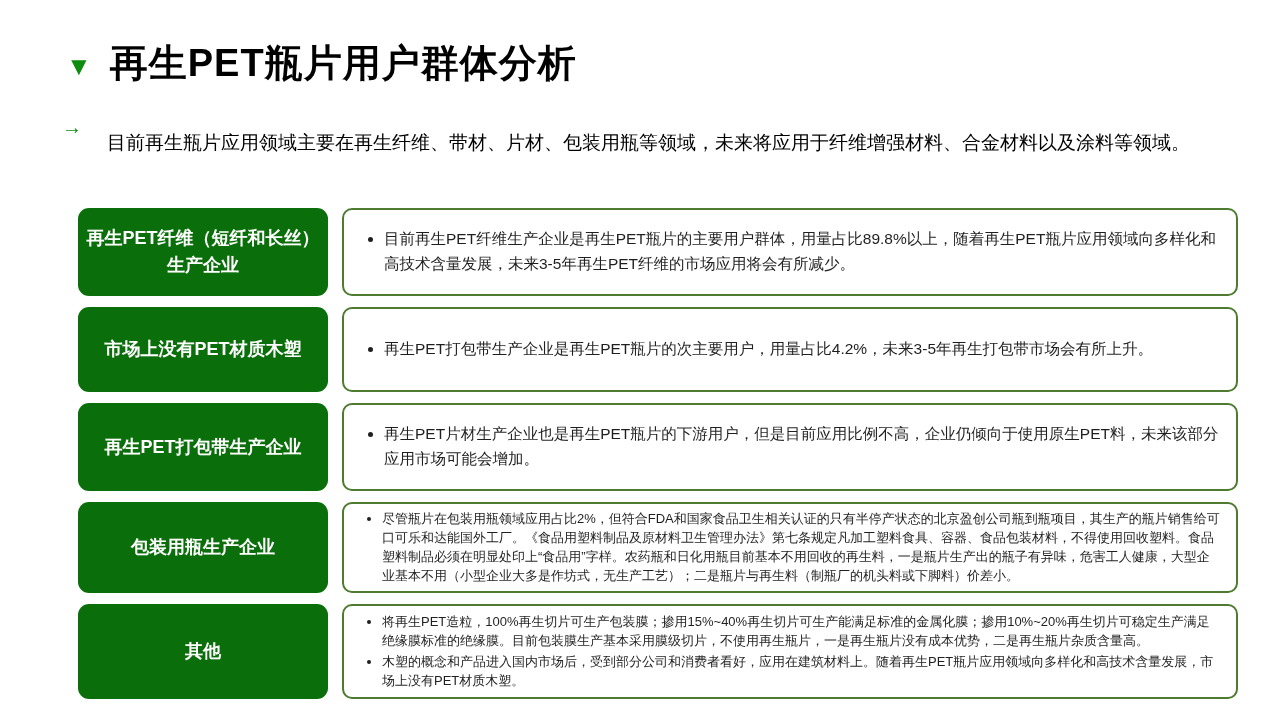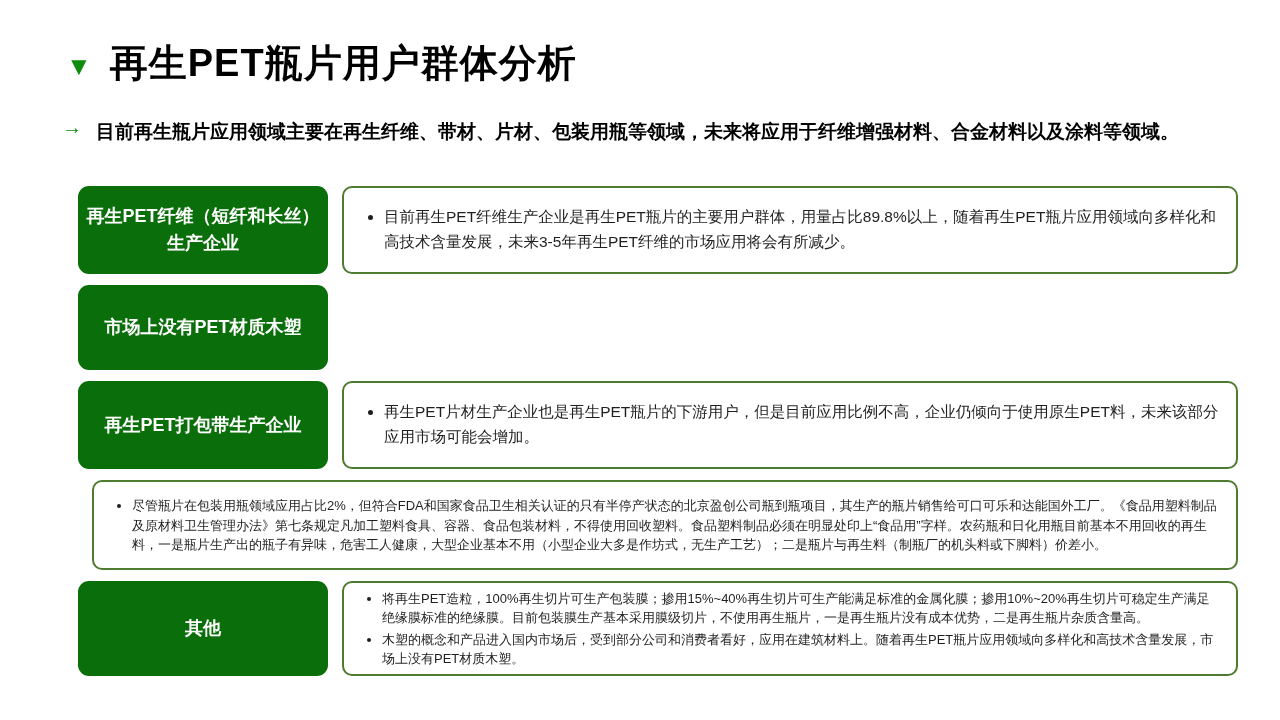--- a/index.html
+++ b/index.html
@@ -27,21 +27,21 @@
   
   .subtitle-row{
     display:flex;align-items:flex-start;
     margin:26px 42px 0 62px;
   }
   .arrow{
     color:var(--bright-green);font-size:20px;font-weight:bold;
     line-height:1.3;margin-right:9px;
   }
   .subtitle{
-    margin:5px;font-size:19px;font-weight:bold;color:#000;line-height:1.4;
+    margin:16px;font-size:19px;font-weight:normal;color:#000;line-height:1.4;
   }
 
   
   .rows{
     display:flex;flex-direction:column;gap:11px;
     margin:36px 42px 0 78px;
   }
   .row{display:flex;align-items:stretch;}
   .label-box{
     width:250px;flex:0 0 250px;box-sizing:border-box;
@@ -98,30 +98,36 @@
         <div class="label-box">再生PET纤维（短纤和长丝）
 生产企业</div>
         <div class="text-box">
           <ul class="bullets">
             <li>目前再生PET纤维生产企业是再生PET瓶片的主要用户群体，用量占比89.8%以上，随着再生PET瓶片应用领域向多样化和高技术含量发展，未来3-5年再生PET纤维的市场应用将会有所减少。</li>
           </ul>
         </div>
       </div>
       <div class="row">
         <div class="label-box">市场上没有PET材质木塑</div>
+        <div class="text-box">
+          <ul class="bullets">
+            <li>再生PET打包带生产企业是再生PET瓶片的次主要用户，用量占比4.2%，未来3-5年再生打包带市场会有所上升。</li>
+          </ul>
+        </div>
       </div>
       <div class="row">
         <div class="label-box">再生PET打包带生产企业</div>
         <div class="text-box">
           <ul class="bullets">
             <li>再生PET片材生产企业也是再生PET瓶片的下游用户，但是目前应用比例不高，企业仍倾向于使用原生PET料，未来该部分应用市场可能会增加。</li>
           </ul>
         </div>
       </div>
       <div class="row">
+        <div class="label-box">包装用瓶生产企业</div>
         <div class="text-box">
           <ul class="bullets">
             <li>尽管瓶片在包装用瓶领域应用占比2%，但符合FDA和国家食品卫生相关认证的只有半停产状态的北京盈创公司瓶到瓶项目，其生产的瓶片销售给可口可乐和达能国外工厂。《食品用塑料制品及原材料卫生管理办法》第七条规定凡加工塑料食具、容器、食品包装材料，不得使用回收塑料。食品塑料制品必须在明显处印上“食品用”字样。农药瓶和日化用瓶目前基本不用回收的再生料，一是瓶片生产出的瓶子有异味，危害工人健康，大型企业基本不用（小型企业大多是作坊式，无生产工艺）；二是瓶片与再生料（制瓶厂的机头料或下脚料）价差小。</li>
           </ul>
         </div>
       </div>
       <div class="row">
         <div class="label-box">其他</div>
         <div class="text-box">
           <ul class="bullets">

